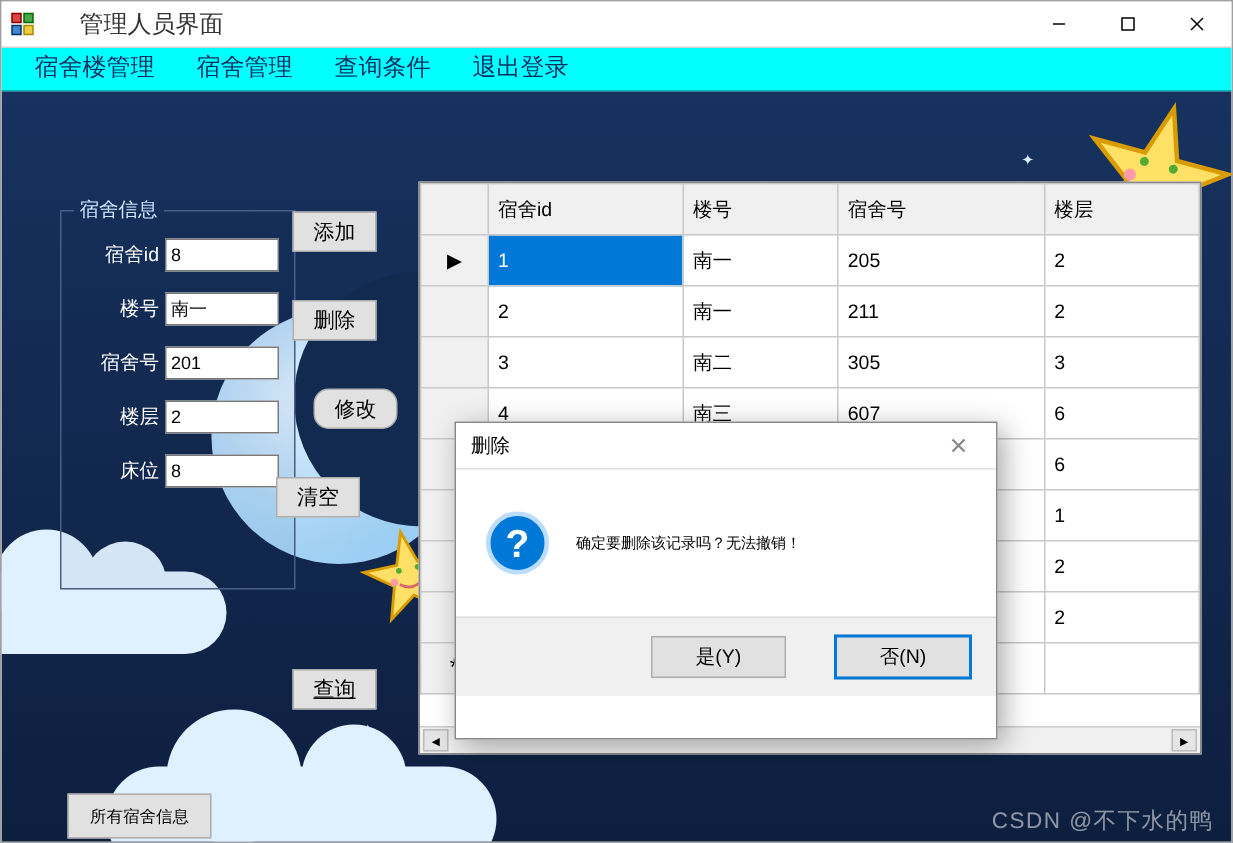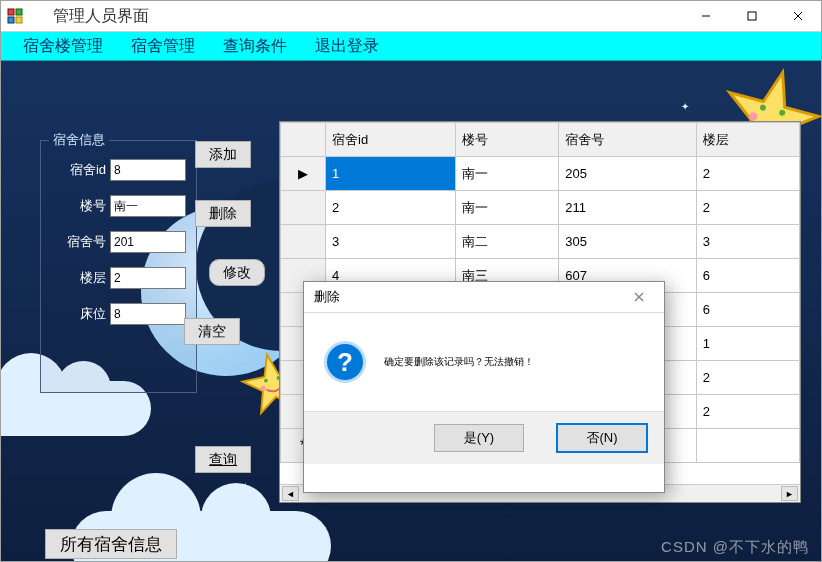--- a/index.html
+++ b/index.html
@@ -40,21 +40,21 @@
   
   fieldset.gbox{position:absolute;border:1px solid #4a5e85;background:rgba(20,40,80,.05);padding:0;margin:15px;}
   fieldset.gbox>legend{color:#d6e6ff;font-size:13px;padding:0 4px;margin-left:8px;}
   .gbox.info{left:24px;top:55px;width:155px;height:260px;}
   .gbox.query{left:24px;top:340px;width:155px;height:75px;}
   .formrow{display:flex;align-items:center;height:30px;margin:6px 10px 0 10px;}
   .formrow label{width:55px;color:#fff;font-size:13px;text-align:right;padding-right:4px;}
   .formrow input[type=text]{width:68px;height:18px;border:1px solid #7a7a7a;background:#fff;font-size:12px;padding:1px 3px;}
   .formrow select{width:68px;height:20px;border:1px solid #7a7a7a;background:#fff;font-size:12px;}
   .btn{position:absolute;width:54px;height:25px;background:#e1e1e1;border:1px solid #adadad;font-size:14px;display:flex;align-items:center;justify-content:center;color:#000;}
-  .bigbtn{position:absolute;height:28px;background:#e1e1e1;border:1px solid #adadad;font-size:17px;display:flex;align-items:center;justify-content:center;color:#000;padding:0 14px;}
+  .bigbtn{position:absolute;height:28px;background:#e1e1e1;border:1px solid #adadad;font-size:11px;display:flex;align-items:center;justify-content:center;color:#000;padding:0 14px;}
   
   .gridwrap{position:absolute;left:278px;top:60px;width:520px;height:380px;background:#fff;border:1px solid #888;overflow:hidden;}
   .grid{width:100%;border-collapse:collapse;font-size:13px;}
   .grid th,.grid td{border:1px solid #c8c8c8;padding:0 6px;height:33px;text-align:left;background:#fff;}
   .grid th{background:#f0f0f0;font-weight:normal;}
   .rowhdr{width:32px;background:#f0f0f0 !important;text-align:center !important;}
   .sel{background:#0078d7 !important;color:#fff;}
   .newrow td{color:#000;}
   .newrow .rowhdr{font-size:16px;}
   .gridwrap .hscroll{position:absolute;left:0;right:0;bottom:0;height:17px;background:#f0f0f0;border-top:1px solid #ccc;display:flex;align-items:center;justify-content:space-between;padding:0 2px;}

